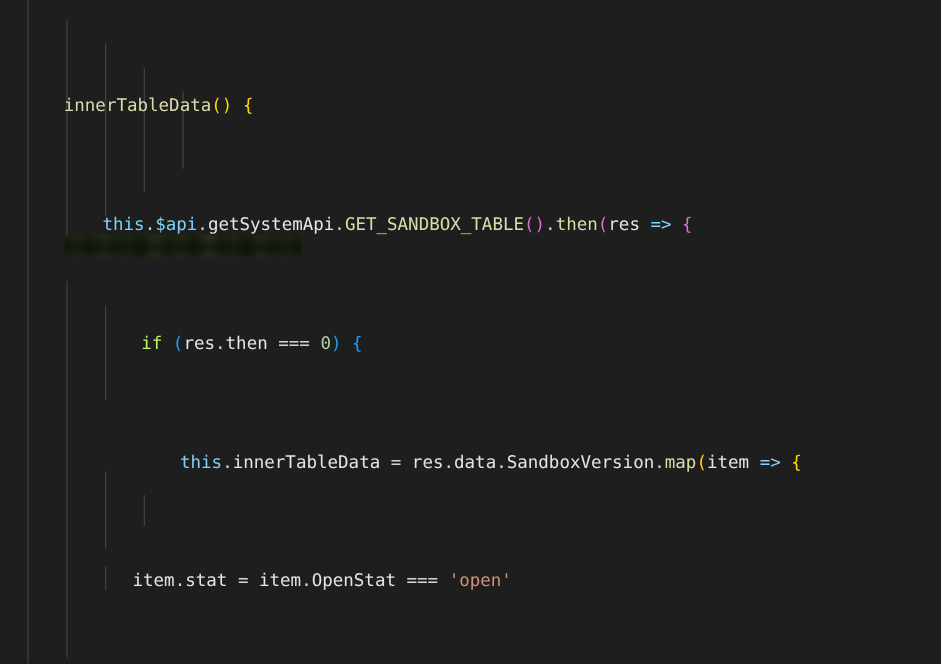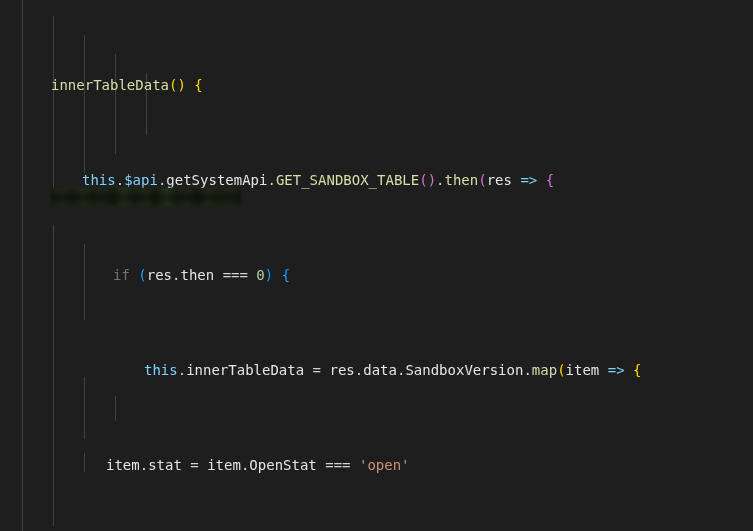--- a/index.html
+++ b/index.html
@@ -35,21 +35,21 @@
   .guide {
     position: absolute;
     width: 1px;
     background: #404040;
     z-index: 0;
   }
   .code-text { position: relative; z-index: 2; }
 
   
   .t-fn       { color: #dcdcaa; }   
-  .t-kw       { color: #737373; }   
+  .t-kw       { color: #bef264; }   
   .t-kw2      { color: #7dd3fc; }   
   .t-var      { color: #e5e5e5; }   
   .t-const    { color: #7dd3fc; }   
   .t-str      { color: #ce9178; }   
   .t-num      { color: #b5cea8; }   
   .t-op       { color: #d4d4d4; }
   .b1         { color: #ffd700; }   
   .b2         { color: #da70d6; }   
   .b3         { color: #179fff; }
 

